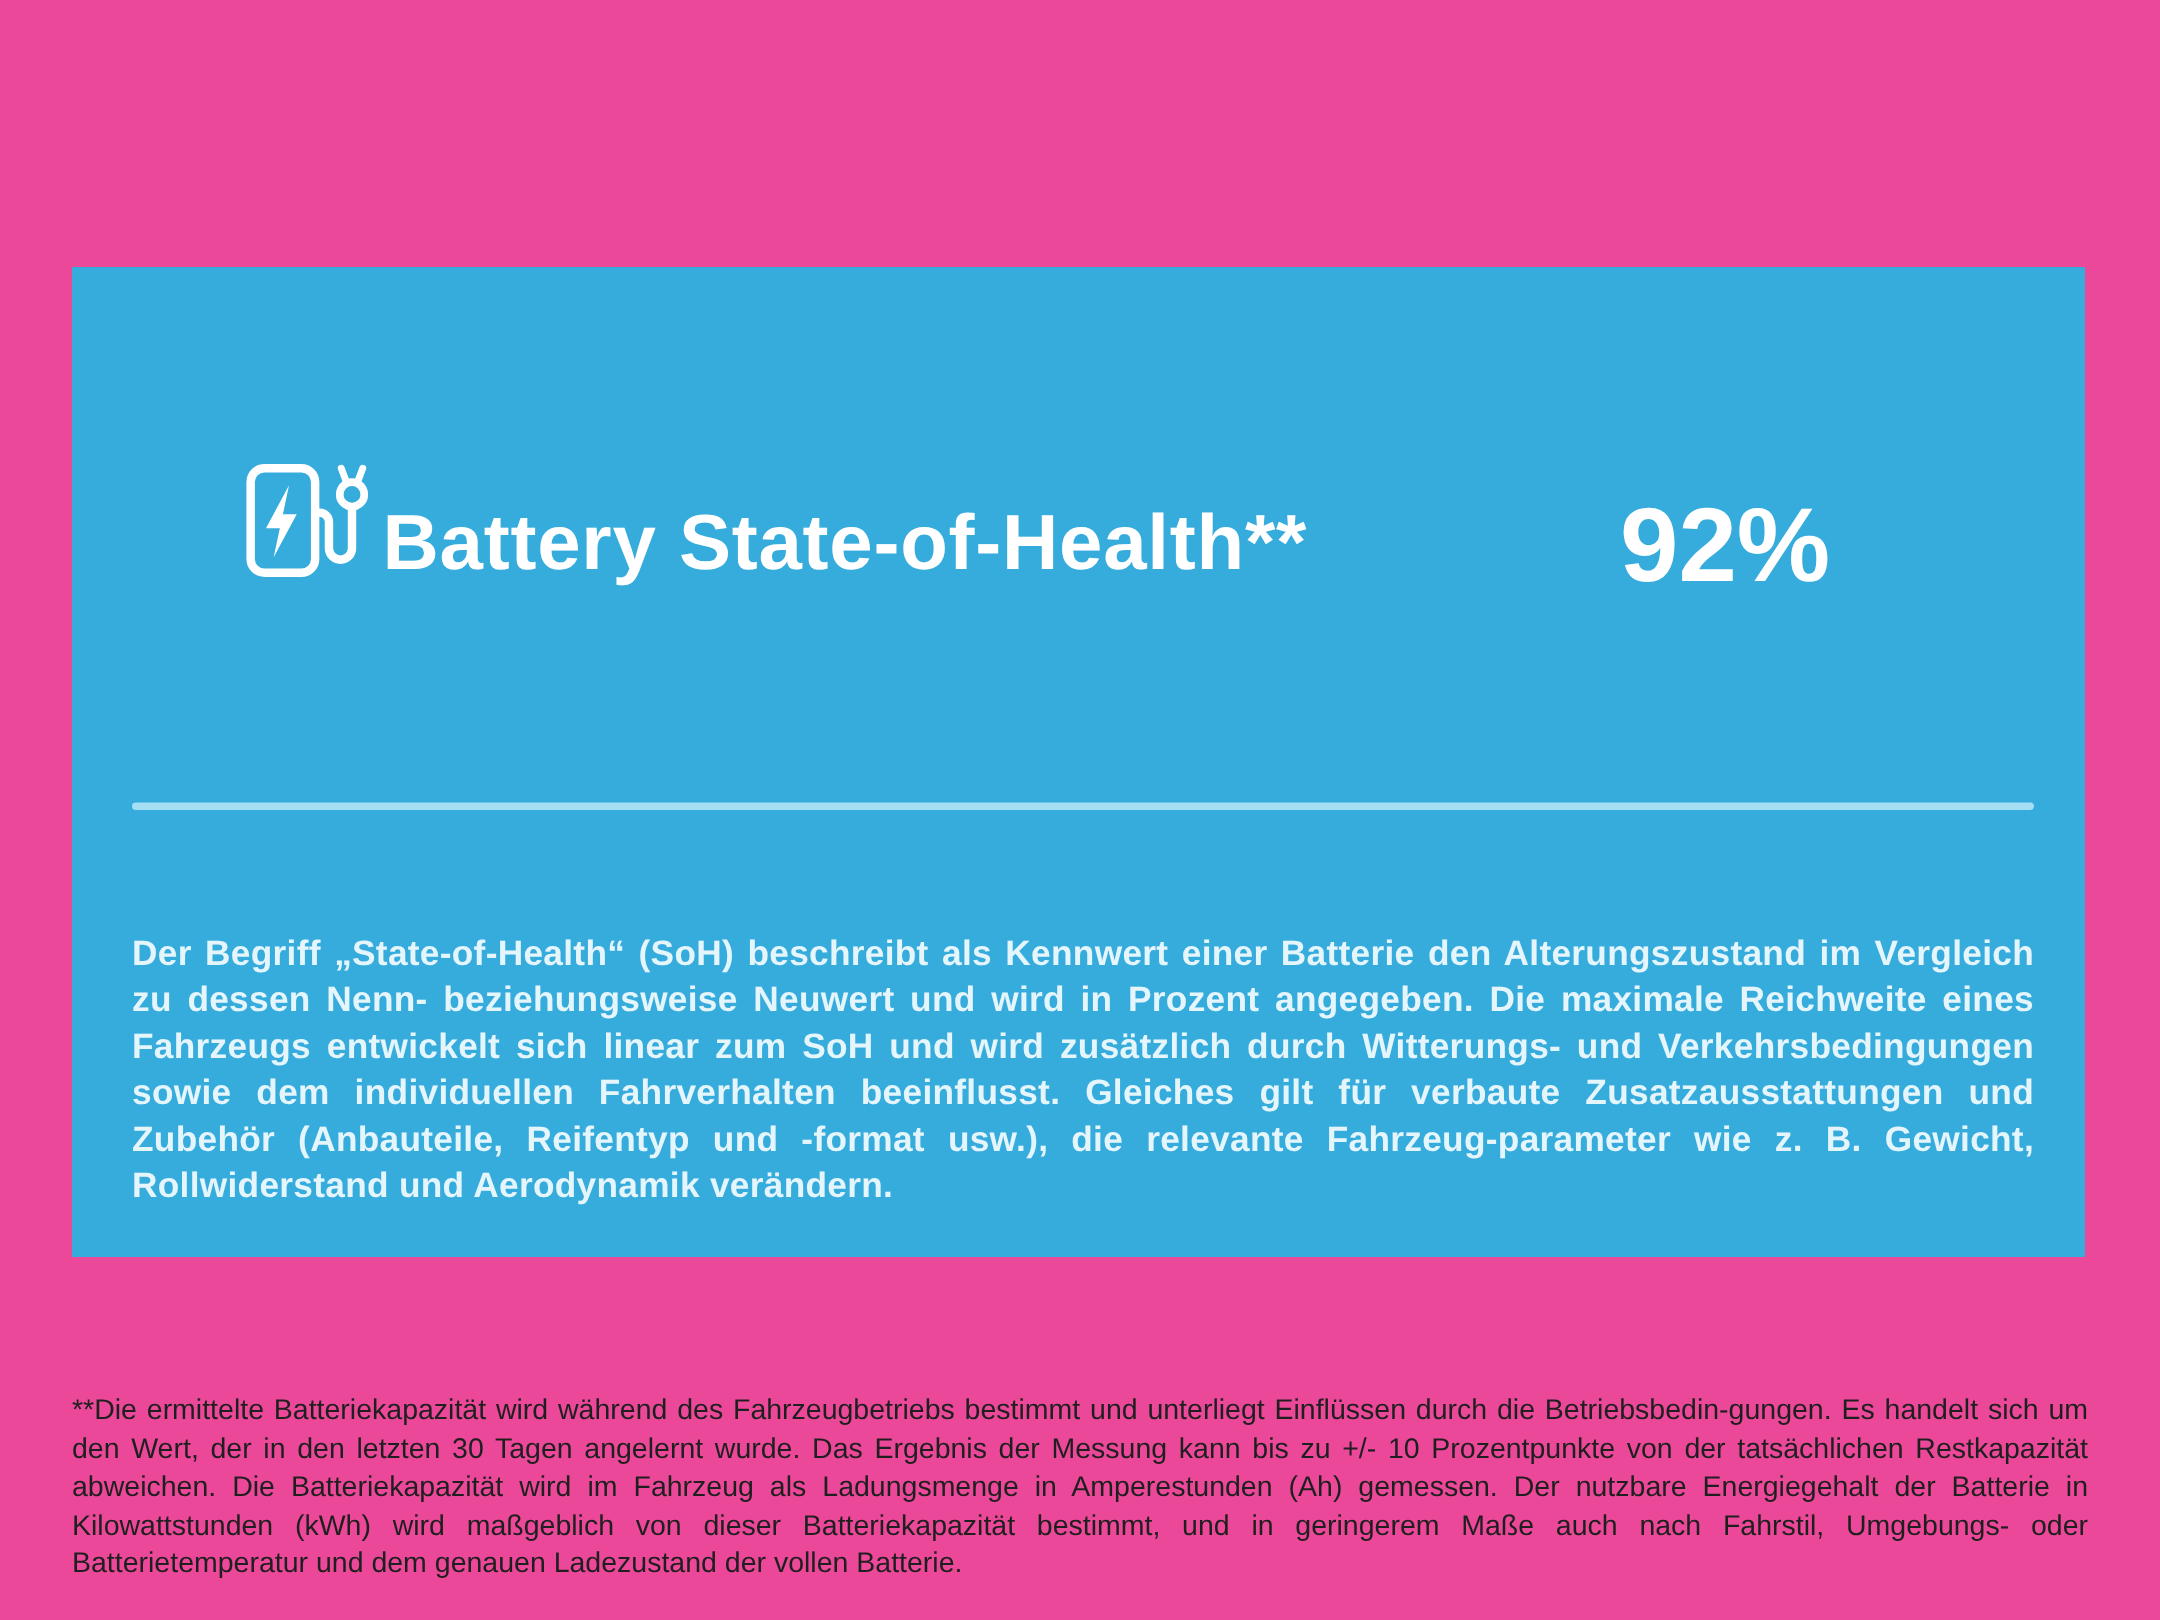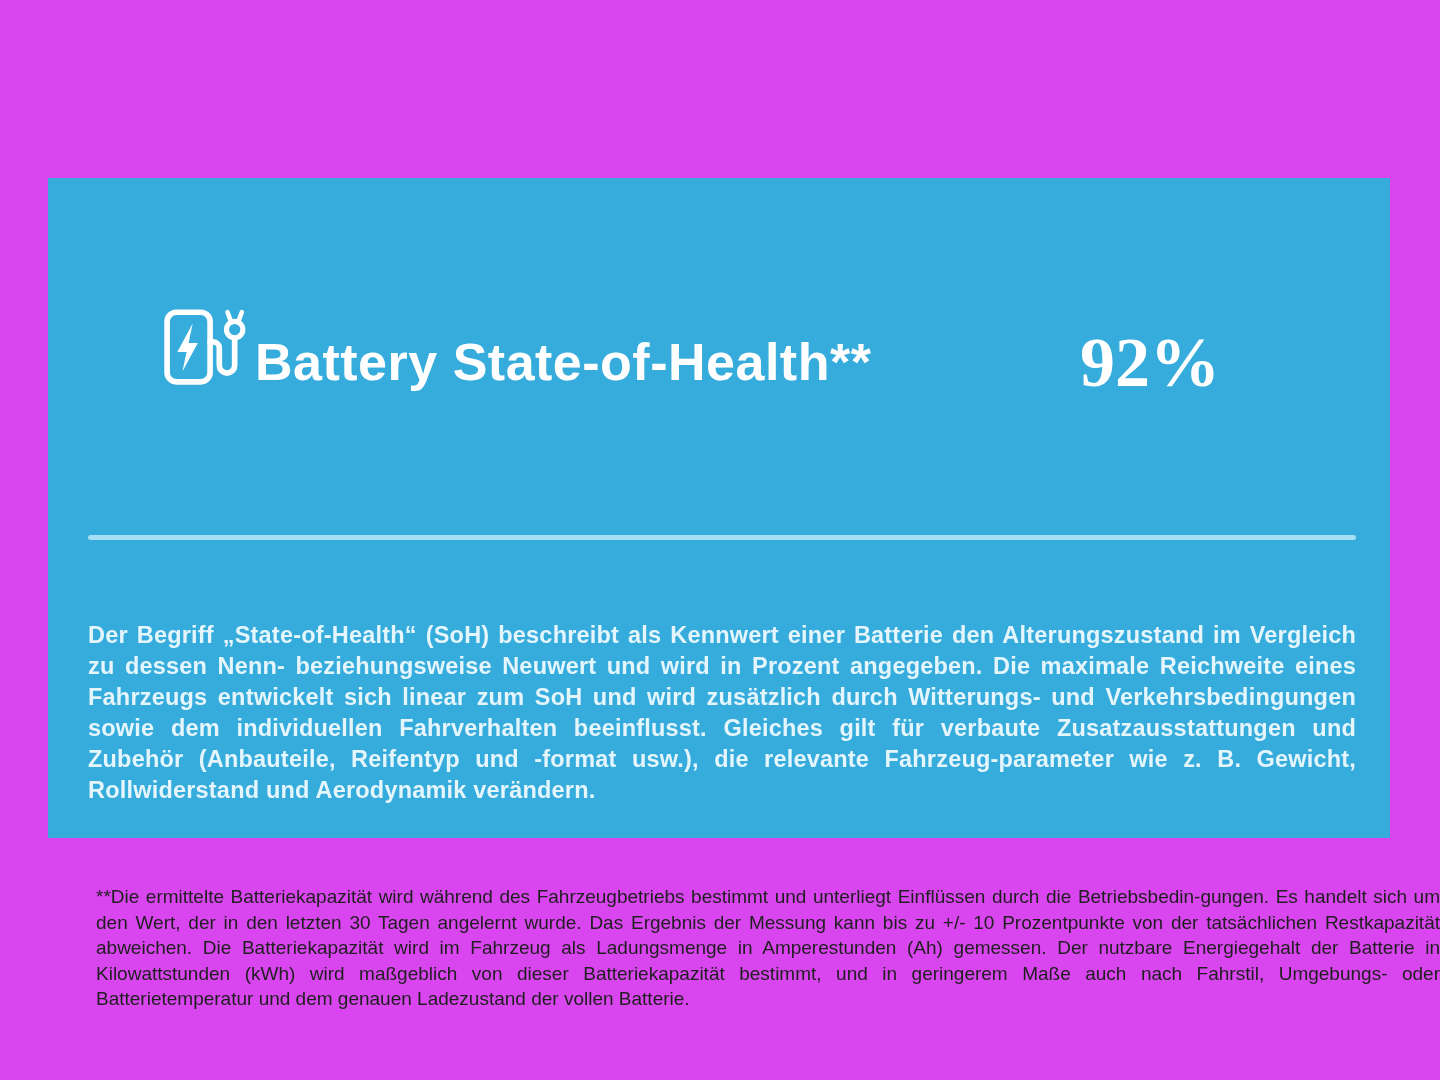--- a/index.html
+++ b/index.html
@@ -7,21 +7,21 @@
     width: 1440px;
     height: 1080px;
     background: #ffffff;
     font-family: "Liberation Sans", sans-serif;
     overflow: hidden;
   }
   .stage {
     position: relative;
     width: 1440px;
     height: 1080px;
-    background: #d946ef;
+    background: #ec4899;
   }
   .card {
     position: absolute;
     left: 48px;
     top: 178px;
     width: 1342px;
     height: 660px;
     background: #36ACDD;
   }
   .icon-wrap {
@@ -45,21 +45,20 @@
   }
   .card-value {
     position: absolute;
     left: 1032px;
     top: 150px;
     font-size: 70px;
     line-height: 70px;
     font-weight: 700;
     color: #ffffff;
     white-space: nowrap;
-    font-family: Liberation Serif, serif;
   }
   .divider {
     position: absolute;
     left: 40px;
     top: 357px;
     width: 1268px;
     height: 5px;
     border-radius: 3px;
     background: #A6DEF3;
   }
@@ -71,28 +70,27 @@
     font-size: 23.5px;
     line-height: 31px;
     font-weight: 700;
     letter-spacing: 0.2px;
     color: #E4F5FC;
     text-align: justify;
   }
   .footnote {
     position: absolute;
     left: 48px;
-    top: 884px;
+    top: 928px;
     width: 1344px;
     font-size: 19px;
     line-height: 25.5px;
     font-weight: 500;
     color: #1F1F1F;
     text-align: justify;
-    margin-left: 48px;
   }
 </style>
 </head>
 <body>
 
 <div class="stage">
 
   <div class="card">
 
     <div class="icon-wrap">

